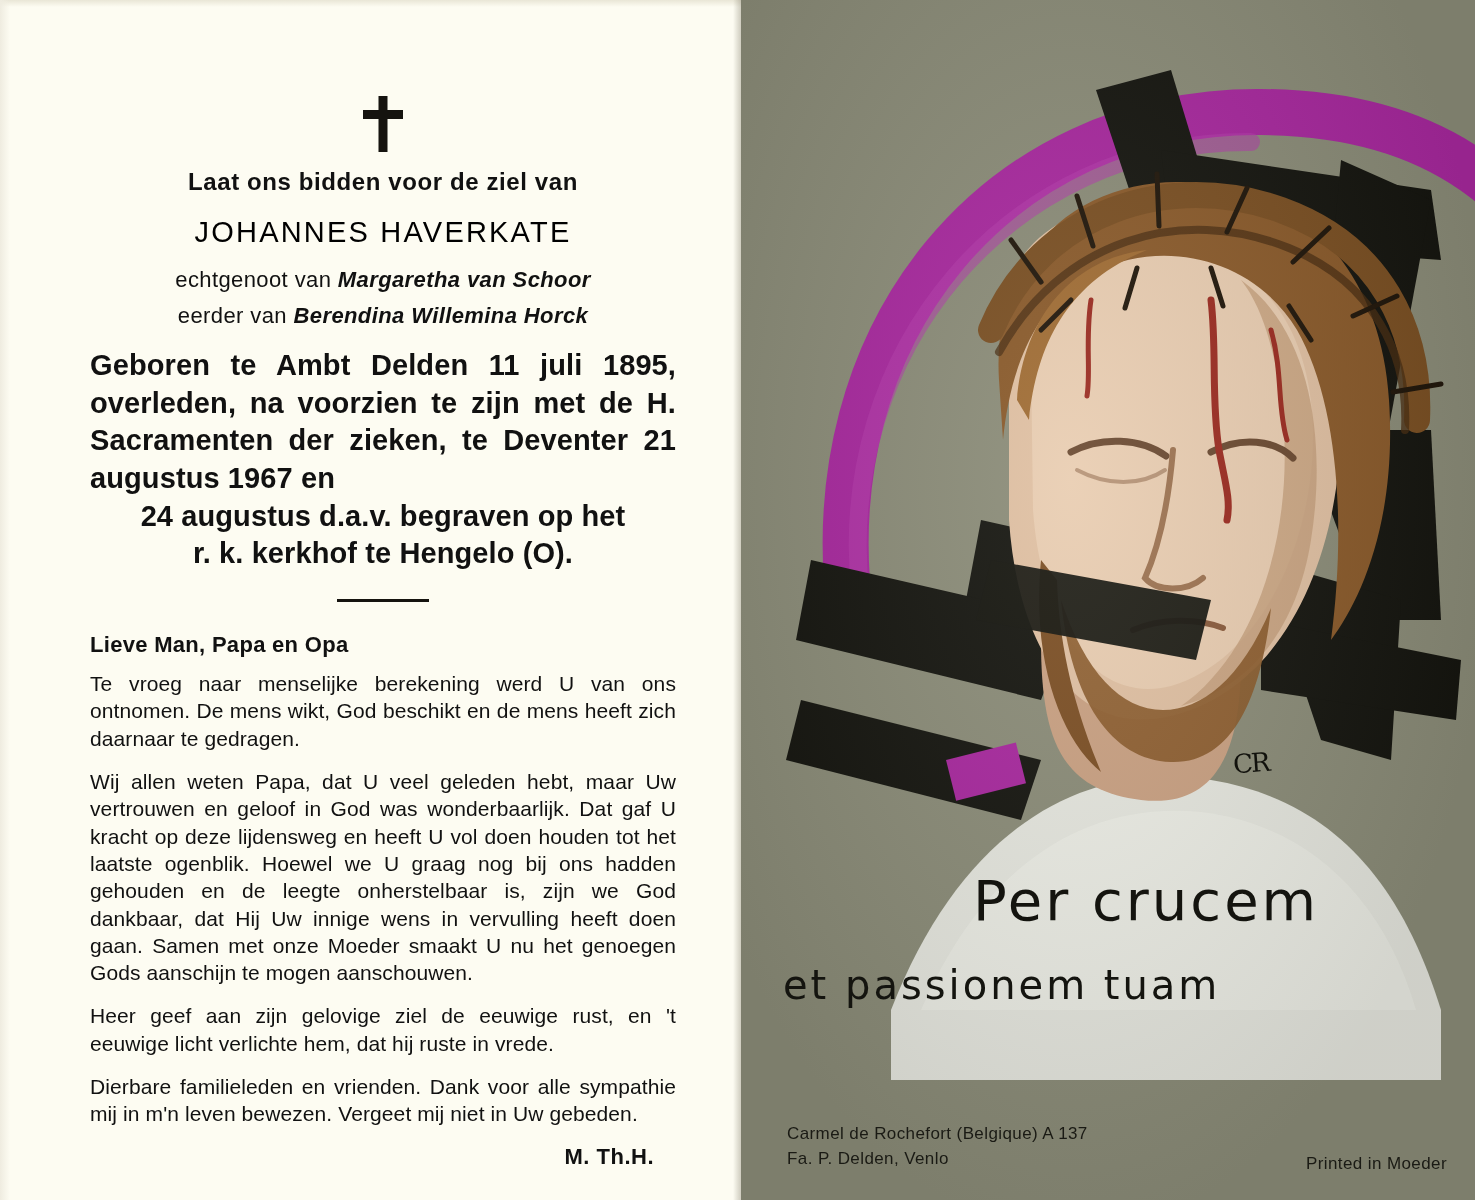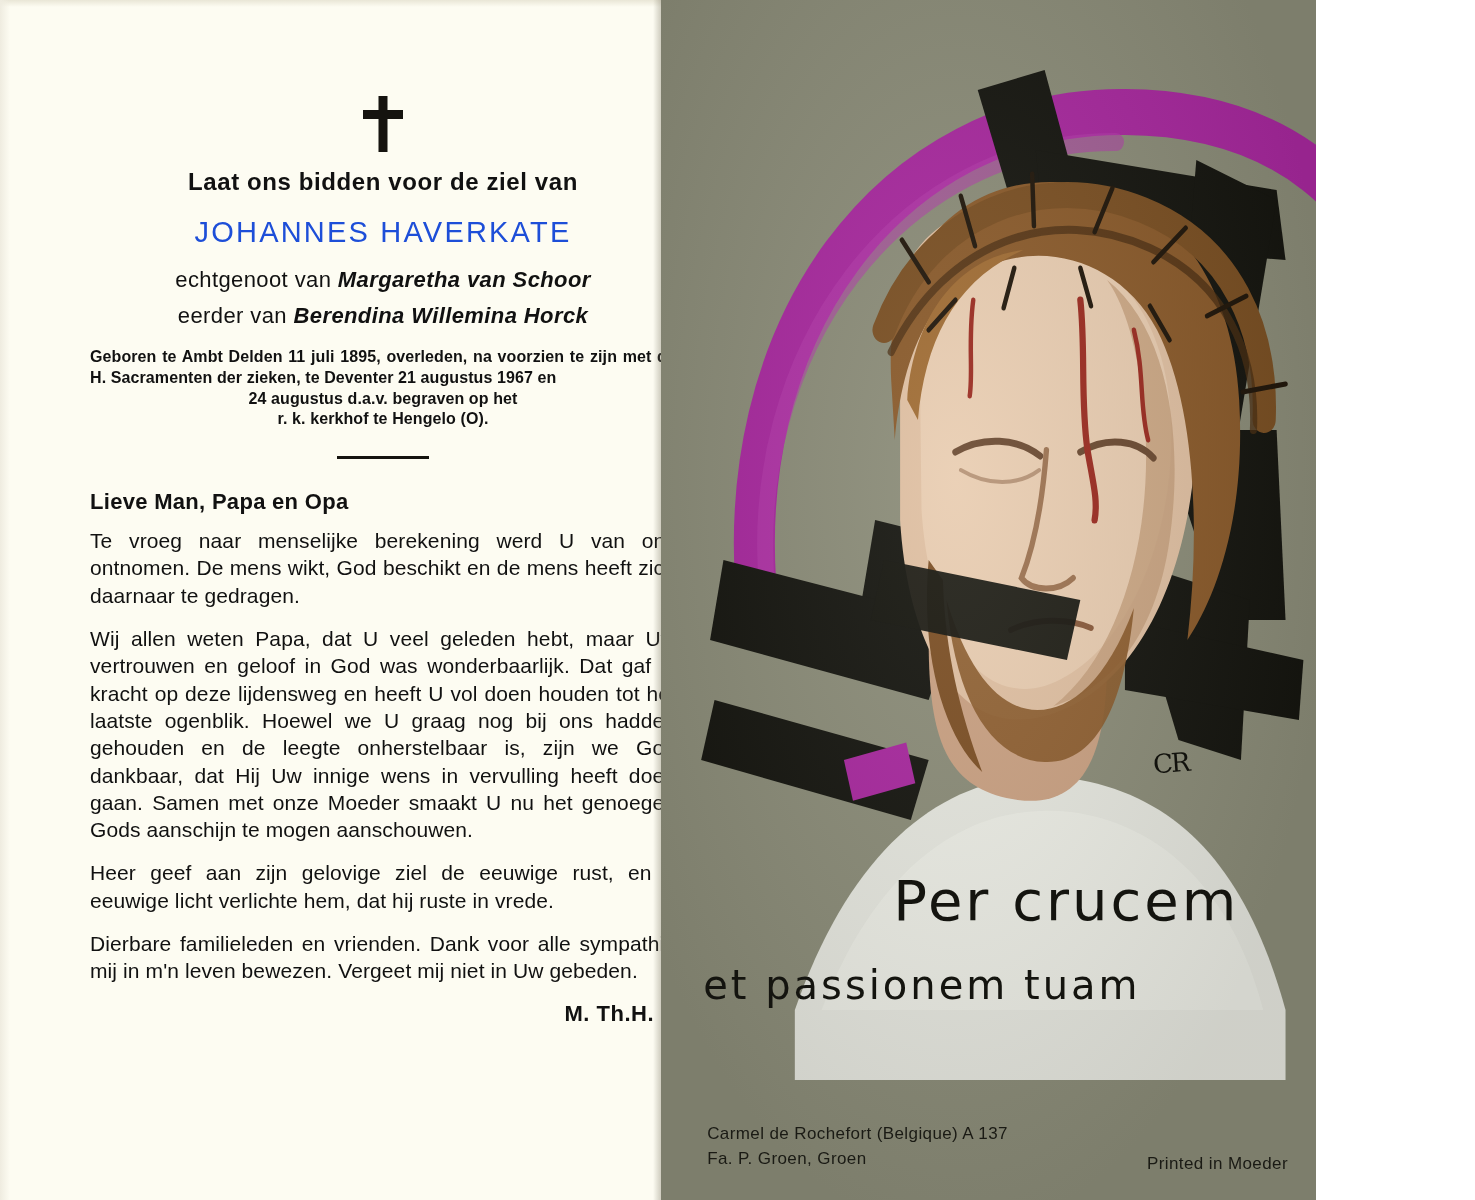--- a/index.html
+++ b/index.html
@@ -8,21 +8,21 @@
     background: #ffffff;
   }
   body {
     width: 1475px;
     height: 1200px;
     font-family: "Liberation Sans", sans-serif;
     overflow: hidden;
   }
   .card-spread {
     position: relative;
-    width: 1316px;
+    width: 1475px;
     height: 1200px;
     display: flex;
     flex-direction: row;
     align-items: flex-end;
   }
 
   
   .left-page {
     position: relative;
     width: 741px;
@@ -90,32 +90,32 @@
     margin: 0 0 20px 0;
     font-weight: 600;
     color: #111;
   }
   .deceased-name {
     text-align: center;
     font-size: 29px;
     letter-spacing: 2.2px;
     margin: 0 0 18px 0;
     font-weight: 500;
-    color: #1d4ed8;
+    color: #000000;
   }
   .spouse-line {
     text-align: center;
     font-size: 22px;
     margin: 0 0 10px 0;
     letter-spacing: 0.4px;
   }
   .spouse-line .lbl { font-weight: 400; }
   .spouse-line .nm { font-weight: bold; font-style: italic; }
   .bio {
-    font-size: 16px;
+    font-size: 29px;
     line-height: 1.30;
     text-align: justify;
     margin: 18px 0 0 0;
     font-weight: 600;
     letter-spacing: 0.1px;
   }
   .bio .c { display: block; text-align: center; }
   .rule {
     width: 92px;
     height: 3px;
@@ -332,19 +332,19 @@
     <div class="vignette"></div>
 
     <div class="monogram">CR</div>
 
     <div class="latin-line1">Per crucem</div>
     <div class="latin-line2">et passionem tuam</div>
 
     <div class="footer">
       <div class="left-col">
         <div>Carmel de Rochefort (Belgique) A 137</div>
-        <div>Fa. P. Groen, Groen</div>
+        <div>Fa. P. Delden, Venlo</div>
       </div>
       <div>Printed in Moeder</div>
     </div>
   </div>
 
 </div>
 
 </body></html>

